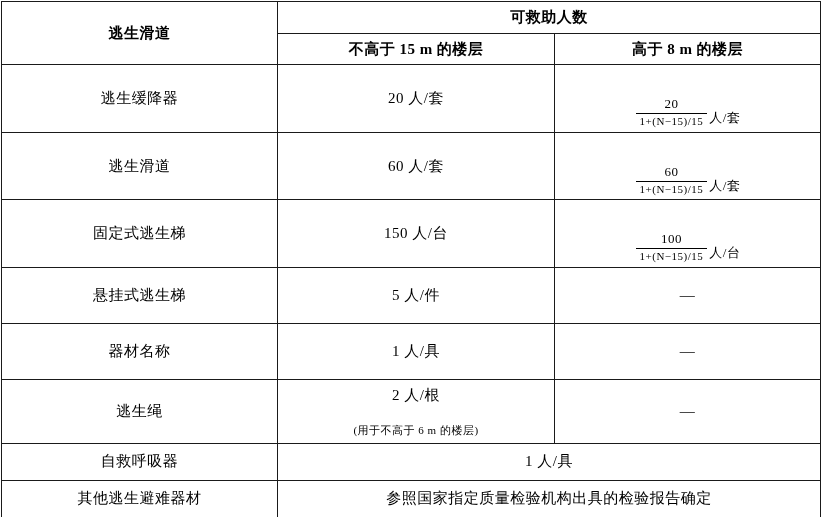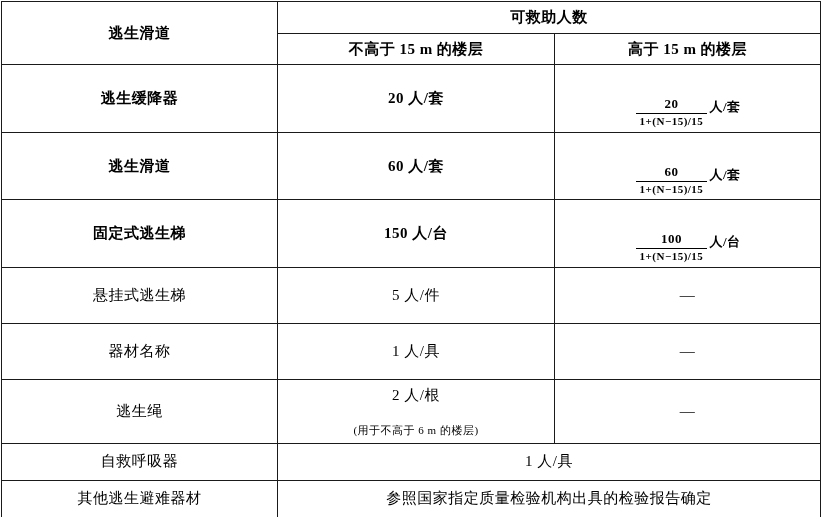--- a/index.html
+++ b/index.html
@@ -35,21 +35,21 @@
     line-height: 1.5;
     letter-spacing: 0.5px;
   }
   .col-name  { width: 276px; }
   .col-low   { width: 277px; }
   .col-high  { width: 266px; }
 
   .hdr { font-weight: bold; }
   .hdr-sub { font-weight: bold; font-size: 14px; margin-top: 7px; }
 
-  .r-tall { height: 62px; font-weight: bold; }
+  .r-tall { height: 62px; }
   .r-mid  { height: 56px; }
   .r-short{ height: 37px; }
 
   
   .frac {
     display: inline-block;
     vertical-align: middle;
     text-align: center;
     line-height: 1.15;
     margin: 0 1px;
@@ -61,21 +61,21 @@
     border-bottom: 1px solid #000;
   }
   .frac .den {
     display: block;
     font-size: 11px;
     padding: 1px 4px 0 4px;
     white-space: nowrap;
   }
   .frac-wrap {
     display: inline-flex;
-    align-items: flex-start;
+    align-items: flex-end;
     justify-content: center;
     margin-top: 28px;
   }
   .frac-wrap .tail {
     font-size: 13px;
     margin-left: 1px;
   }
   .dash { font-size: 15px; }
   .note { font-size: 11px; display: block; margin-top: 16px; }
   .small-note { font-size: 13.5px; }
@@ -92,21 +92,21 @@
     </colgroup>
     <tbody>
 
       <tr>
         <td class="hdr" rowspan="2">逃生滑道</td>
         <td class="hdr" colspan="2">可救助人数</td>
       </tr>
 
       <tr>
         <td class="hdr-sub">不高于 15 m 的楼层</td>
-        <td class="hdr-sub">高于 15 m 的楼层</td>
+        <td class="hdr-sub">高于 8 m 的楼层</td>
       </tr>
 
       <tr class="r-tall">
         <td>逃生缓降器</td>
         <td>20 人/套</td>
         <td>
           <span class="frac-wrap">
             <span class="frac">
               <span class="num">20</span>
               <span class="den">1+(N−15)/15</span>

